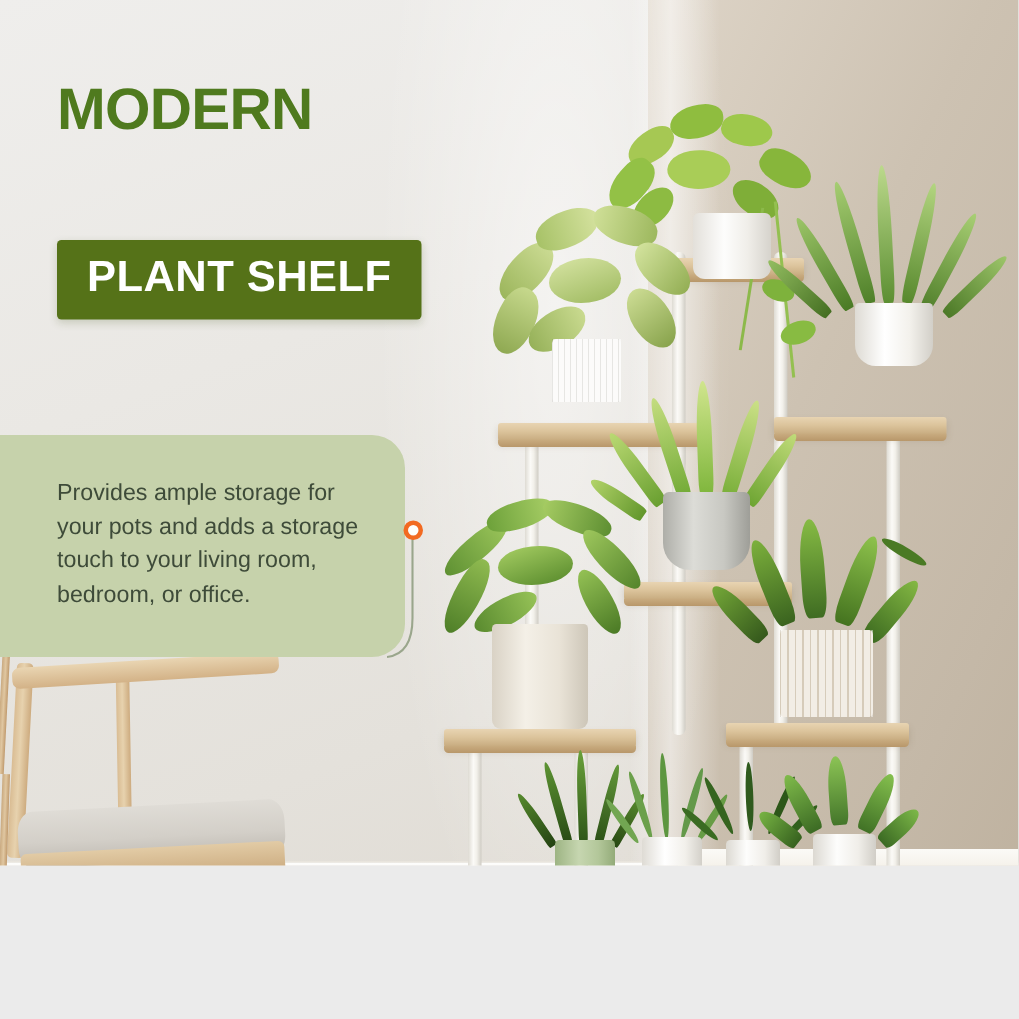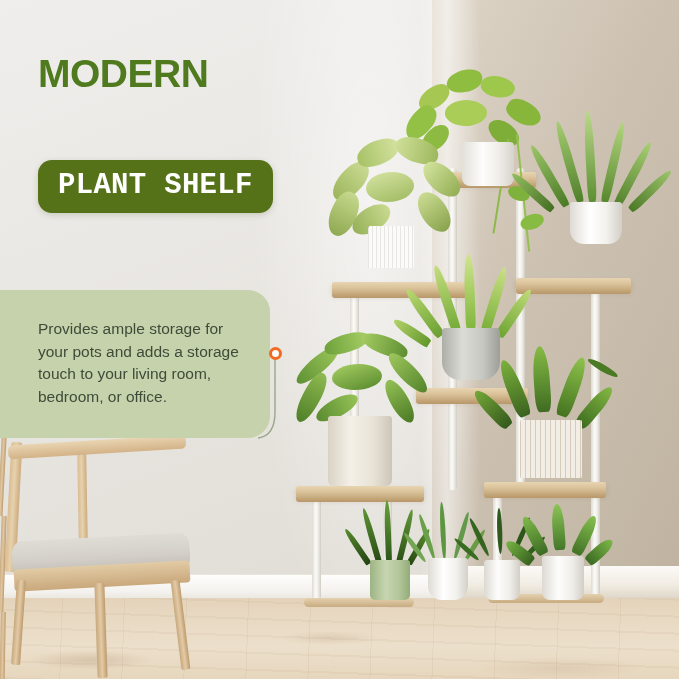--- a/index.html
+++ b/index.html
@@ -4,21 +4,21 @@
 <style>
   html,body{margin:0;padding:0;}
   body{
     width:679px;height:679px;
     font-family:"Liberation Sans", sans-serif;
     overflow:hidden;
     background:#ebebeb;
   }
   #scene{
     position:relative;
-    width:679px;height:679px;
+    width:679px;height:577px;
     overflow:hidden;
   }
 
   
   .wall-left{
     position:absolute;left:0;top:0;width:452px;height:679px;
     background:linear-gradient(160deg,#efeeec 0%,#eae8e4 35%,#e4e1db 70%,#ded9d1 100%);
   }
   .wall-right{
     position:absolute;left:432px;top:0;width:247px;height:679px;
@@ -106,24 +106,23 @@
 
   
   .headline{
     position:absolute;left:38px;top:50px;width:300px;
     font-size:39px;line-height:47px;font-weight:bold;
     letter-spacing:-0.5px;color:#4f7a1e;
   }
   .badge{
     position:absolute;left:38px;top:160px;
     padding:9px 20px 11px 20px;
-    background:#557218;border-radius:14px;
+    background:#557218;border-radius:3px;
     font-size:29px;font-weight:bold;color:#ffffff;letter-spacing:0.3px;
     box-shadow:0 2px 6px rgba(60,80,20,.2);
-    font-family:Liberation Mono, monospace;
   }
   .callout{
     position:absolute;left:-20px;top:290px;width:290px;
     padding:28px 30px 30px 58px;
     background:#c6d2ab;
     border-radius:0 22px 22px 0;
     box-sizing:border-box;
   }
   .callout-text{
     font-size:15.5px;line-height:22.5px;color:#3e4b39;

